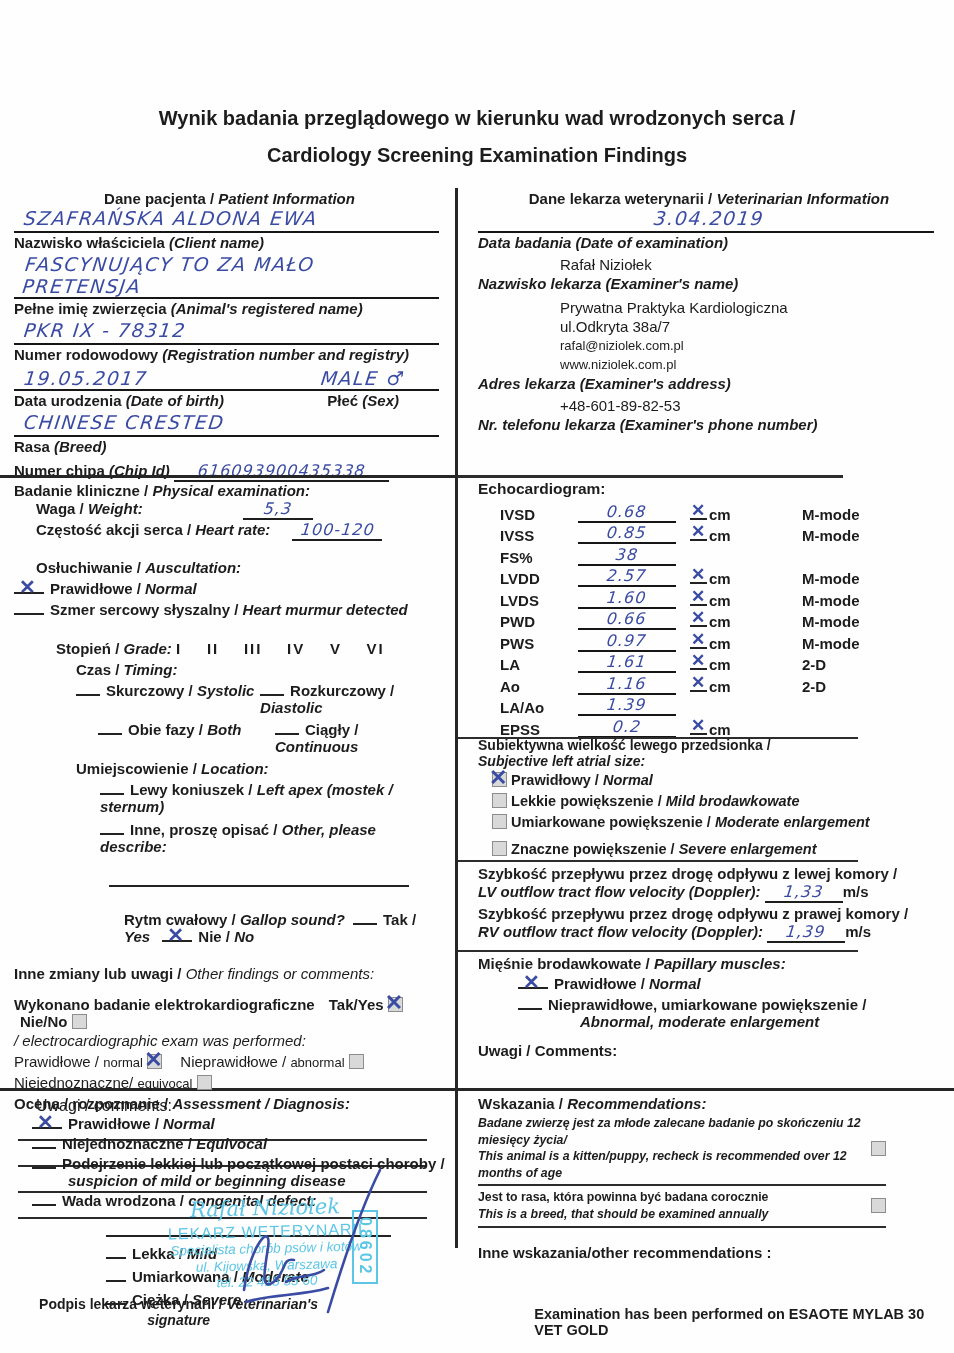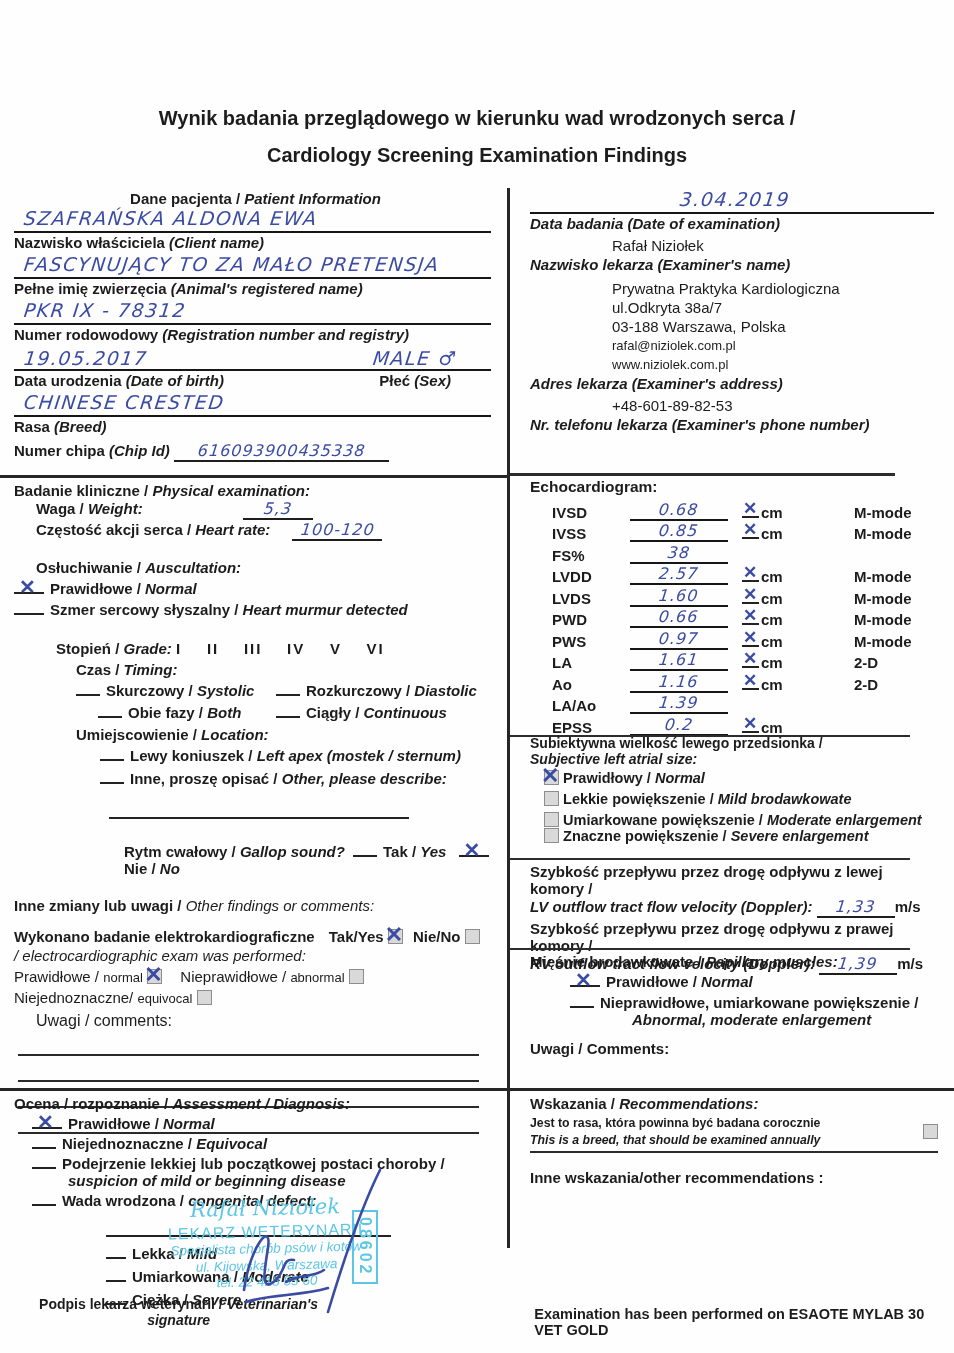--- a/index.html
+++ b/index.html
@@ -5,21 +5,21 @@
   *{box-sizing:border-box;}
   body{margin:0;background:#9a9a9a;}
   .page{width:954px;height:1353px;margin:0 auto;background:#fefefe;position:relative;
         font-family:"Liberation Sans",sans-serif;color:#1c1c1c;font-size:15px;overflow:hidden;}
   
   .title{text-align:center;margin-top:100px;font-size:20px;font-weight:bold;line-height:1.85;}
   
   .cols{display:flex;}
   .cols.top{margin-top:14px;height:900px;}
   .cols.bottom{height:160px;border-top:3px solid #262626;}
-  .colL{width:510px;border-right:3px solid #262626;position:relative;}
+  .colL{width:458px;border-right:3px solid #262626;position:relative;}
   .colR{flex:1;position:relative;}
   section{position:relative;}
   .pad{padding-left:14px;padding-right:10px;}
   .padR{padding-left:20px;padding-right:14px;}
   
   .sec-patient{height:285px;}
   .sec-physical{height:615px;border-top:3px solid #262626;padding-top:4px;}
   .sec-vet{height:285px;}
   .sec-echo{height:262px;padding-top:5px;}
   .sec-atrial{height:123px;}
@@ -195,28 +195,30 @@
         <div class="cline"></div>
         <div class="cline"></div>
         <div class="cline"></div>
         <div class="cline"></div>
       </section>
     </div>
 
     <div class="colR">
 
       <section class="sec-vet padR">
+        <div style="text-align:center;margin-top:2px;">
+          <span class="lb">Dane lekarza weterynarii /</span> <span class="lbi">Veterinarian Information</span>
+        </div>
         <div class="pf-val" style="text-align:center;"><span class="hw">3.04.2019</span></div>
         <div class="pf-lab"><span class="lbi">Data badania</span> <span class="lbi">(Date of examination)</span></div>
         <div class="vet-ind" style="margin-top:4px;">Rafał Niziołek</div>
         <div class="pf-lab"><span class="lbi">Nazwisko lekarza</span> <span class="lbi">(Examiner's name)</span></div>
         <div class="vet-ind" style="margin-top:6px;">
           <div>Prywatna Praktyka Kardiologiczna</div>
           <div>ul.Odkryta 38a/7</div>
-          <div>03-188 Warszawa, Polska</div>
           <div class="sm">rafal@niziolek.com.pl</div>
           <div class="sm">www.niziolek.com.pl</div>
         </div>
         <div class="pf-lab"><span class="lbi">Adres lekarza</span> <span class="lbi">(Examiner's address)</span></div>
         <div class="vet-ind" style="margin-top:4px;">+48-601-89-82-53</div>
         <div class="pf-lab"><span class="lbi">Nr. telefonu lekarza</span> <span class="lbi">(Examiner's phone number)</span></div>
       </section>
 
       <section class="sec-echo padR">
         <div class="lb" style="font-size:15.5px;margin-bottom:3px;">Echocardiogram:</div>
@@ -287,21 +289,21 @@
             <span></span>
           </div>
       </section>
 
       <section class="sec-atrial padR">
         <div class="lb sm" style="font-size:14px;">Subiektywna wielkość lewego przedsionka /</div>
         <div class="lbi sm" style="font-size:14px;">Subjective left atrial size:</div>
         <div style="margin:3px 0 0 14px;font-size:14.5px;"><span class="cb checked"></span> <span class="lb">Prawidłowy /</span> <span class="lbi">Normal</span></div>
         <div style="margin:5px 0 0 14px;font-size:14.5px;"><span class="cb"></span> <span class="lb">Lekkie powiększenie /</span> <span class="lbi">Mild brodawkowate</span></div>
         <div style="margin:5px 0 0 14px;font-size:14.5px;"><span class="cb"></span> <span class="lb">Umiarkowane powiększenie /</span> <span class="lbi">Moderate enlargement</span></div>
-        <div style="margin:0 0 0 14px;font-size:14.5px;"><span class="cb"></span> <span class="lb">Znaczne powiększenie /</span> <span class="lbi">Severe enlargement</span></div>
+        <div style="margin:11px 0 0 14px;font-size:14.5px;"><span class="cb"></span> <span class="lb">Znaczne powiększenie /</span> <span class="lbi">Severe enlargement</span></div>
       </section>
 
       <section class="sec-outflow padR">
         <div class="lb">Szybkość przepływu przez drogę odpływu z lewej komory /</div>
         <div>
           <span class="lbi">LV outflow tract flow velocity (Doppler):</span>
           <span class="uline" style="display:inline-block;min-width:78px;text-align:center;"><span class="hw sm2">1,33</span></span><b>m/s</b>
         </div>
         <div class="lb" style="margin-top:2px;">Szybkość przepływu przez drogę odpływu z prawej komory /</div>
         <div>
@@ -341,20 +343,24 @@
         <span class="blank"></span><span class="lb">Wada wrodzona /</span> <span class="lbi">congenital defect:</span>
       </div>
       <div style="border-bottom:2px solid #222;width:285px;margin:26px 0 0 92px;"></div>
       <div style="margin:8px 0 0 92px;"><span class="blank" style="width:20px;"></span><span class="lb">Lekka /</span> <span class="lbi">Mild</span></div>
       <div style="margin:6px 0 0 92px;"><span class="blank" style="width:20px;"></span><span class="lb">Umiarkowana /</span> <span class="lbi">Moderate</span></div>
       <div style="margin:6px 0 0 92px;"><span class="blank" style="width:20px;"></span><span class="lb">Ciężka /</span> <span class="lbi">Severe</span></div>
     </div>
 
     <div class="colR padR">
       <div style="margin-top:4px;"><span class="lb">Wskazania /</span> <span class="lbi">Recommendations:</span></div>
+      <div class="rec-row">
+        <span class="rec-txt"><i><b>Badane zwierzę jest za młode zalecane badanie po skończeniu 12 miesięcy życia/</b></i><br><i><b>This animal  is a kitten/puppy, recheck is recommended over 12 months of age</b></i></span>
+        <span class="cb" style="margin-left:8px;"></span>
+      </div>
       <div class="rec-row">
         <span class="rec-txt"><b>Jest to rasa, która powinna być badana corocznie</b><br><i><b>This is a breed, that should be examined annually</b></i></span>
         <span class="cb" style="margin-left:8px;"></span>
       </div>
       <div style="margin-top:16px;"><span class="lb">Inne wskazania/other recommendations :</span></div>
     </div>
   </div>
 
   <div class="footer-row">
     <div class="sig-label">

